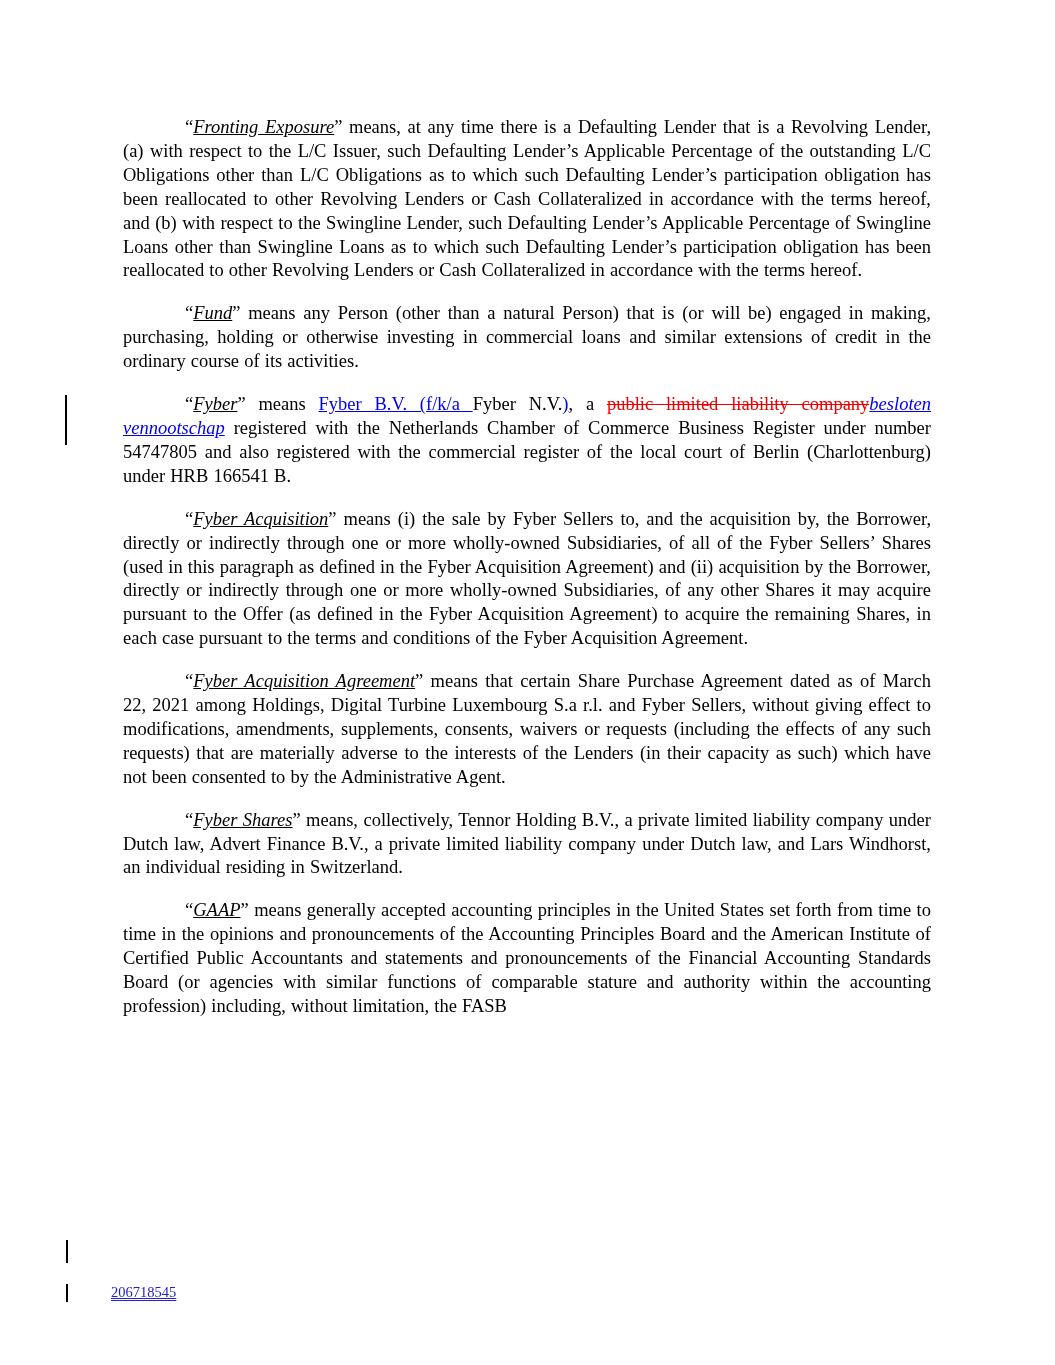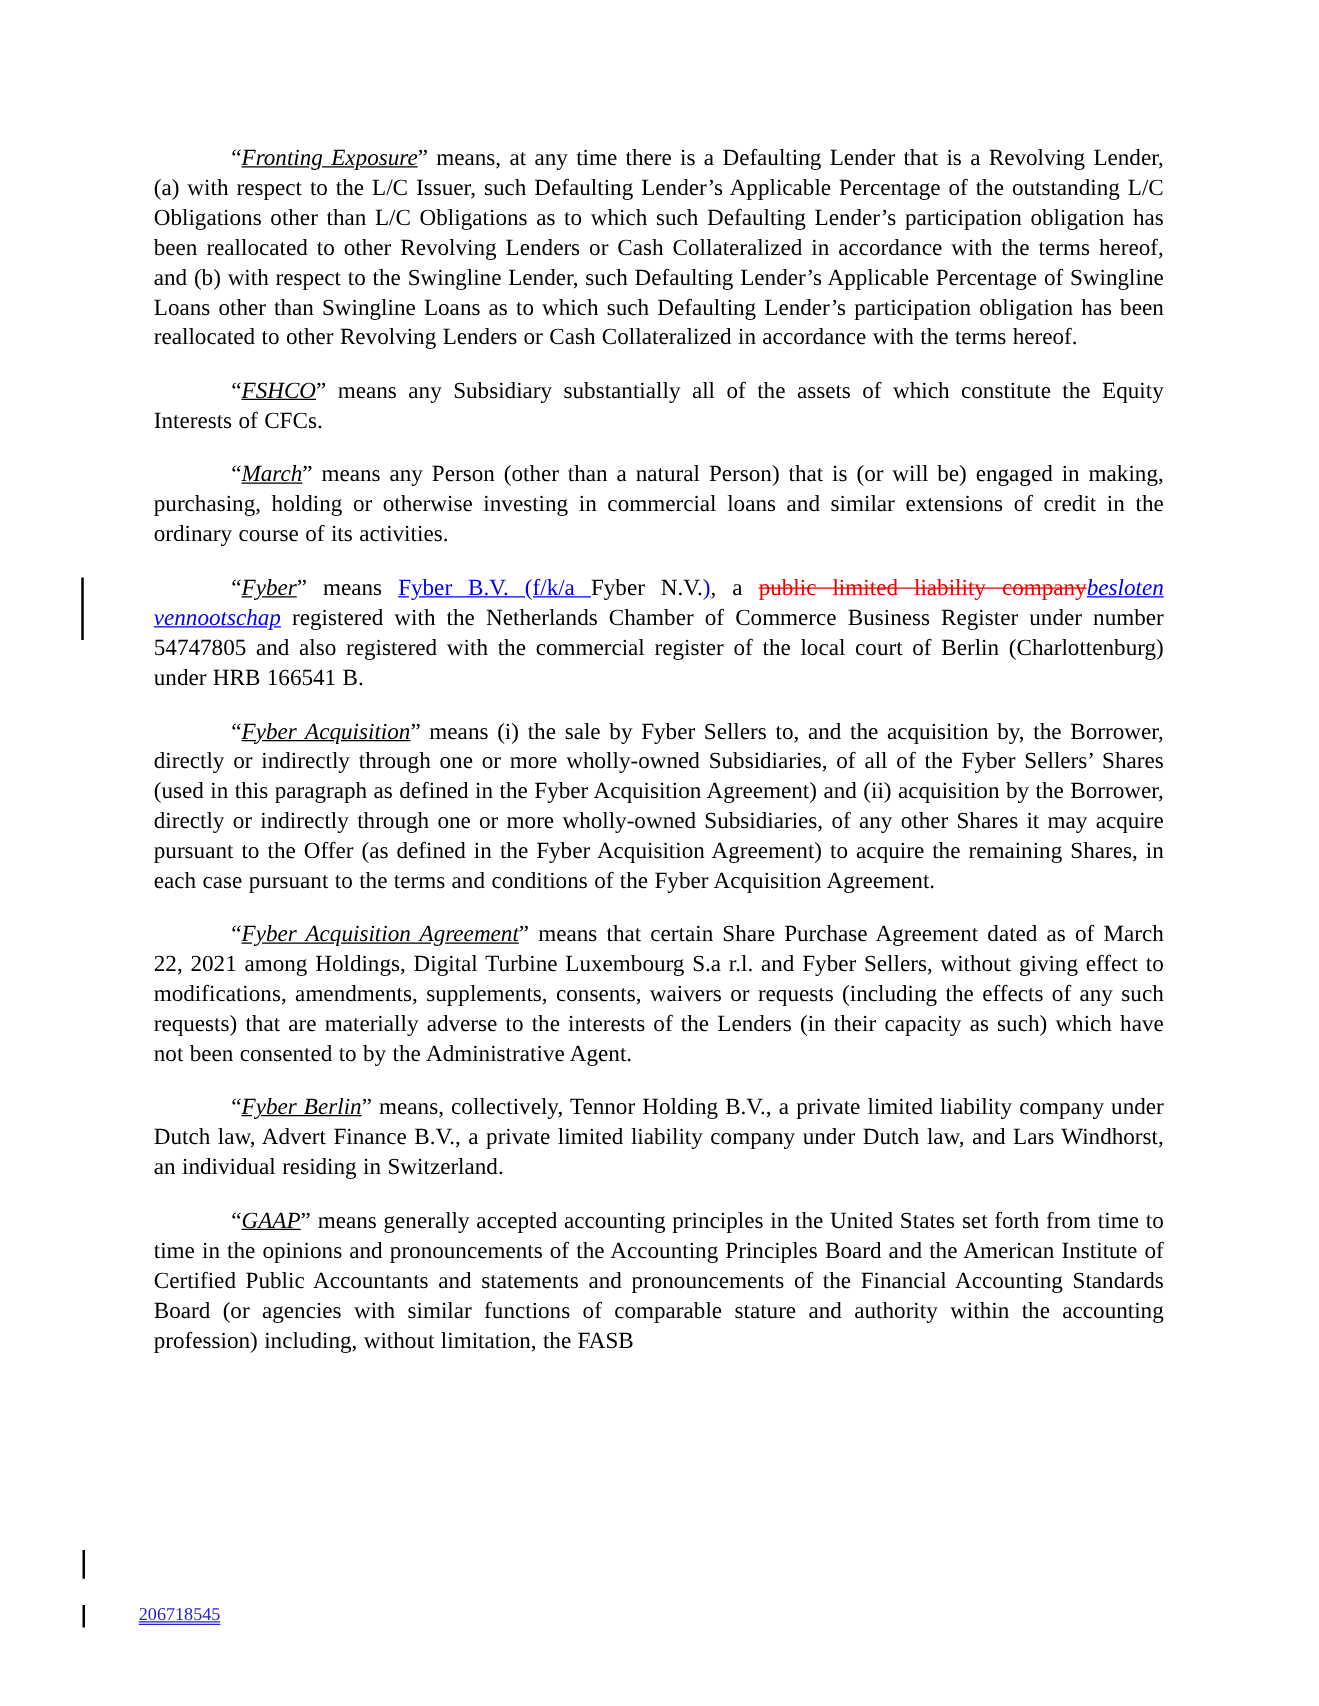--- a/index.html
+++ b/index.html
@@ -76,26 +76,25 @@
   .footer-change-bar-1 { top: 1240px; height: 23px; }
   .footer-change-bar-2 { top: 1284px; height: 18px; }
 </style>
 </head>
 <body>
 
 <div class="page">
 
   <div class="body-text">
       <p class="para"><span class="seg-plain">“</span><span class="seg-term">Fronting Exposure</span><span class="seg-plain">” means, at any time there is a Defaulting Lender that is a Revolving Lender, (a) with respect to the L/C Issuer, such Defaulting Lender’s Applicable Percentage of the outstanding L/C Obligations other than L/C Obligations as to which such Defaulting Lender’s participation obligation has been reallocated to other Revolving Lenders or Cash Collateralized in accordance with the terms hereof, and (b) with respect to the Swingline Lender, such Defaulting Lender’s Applicable Percentage of Swingline Loans other than Swingline Loans as to which such Defaulting Lender’s participation obligation has been reallocated to other Revolving Lenders or Cash Collateralized in accordance with the terms hereof.</span></p>
-      <p class="para"><span class="seg-plain">“</span><span class="seg-term">FSHCO</span><span class="seg-plain">” means any Subsidiary substantially all of the assets of which constitute the Equity Interests of CFCs.</span></p>
-      <p class="para"><span class="seg-plain">“</span><span class="seg-term">March</span><span class="seg-plain">” means any Person (other than a natural Person) that is (or will be) engaged in making, purchasing, holding or otherwise investing in commercial loans and similar extensions of credit in the ordinary course of its activities.</span></p>
+      <p class="para"><span class="seg-plain">“</span><span class="seg-term">Fund</span><span class="seg-plain">” means any Person (other than a natural Person) that is (or will be) engaged in making, purchasing, holding or otherwise investing in commercial loans and similar extensions of credit in the ordinary course of its activities.</span></p>
       <p class="para changed"><span class="seg-plain">“</span><span class="seg-term">Fyber</span><span class="seg-plain">” means </span><span class="seg-ins">Fyber B.V. (f/k/a </span><span class="seg-plain">Fyber N.V.</span><span class="seg-ins">)</span><span class="seg-plain">, a </span><span class="seg-del">public limited liability company</span><span class="seg-insit">besloten vennootschap</span><span class="seg-plain"> registered with the Netherlands Chamber of Commerce Business Register under number 54747805 and also registered with the commercial register of the local court of Berlin (Charlottenburg) under HRB 166541 B.</span></p>
       <p class="para"><span class="seg-plain">“</span><span class="seg-term">Fyber Acquisition</span><span class="seg-plain">” means (i) the sale by Fyber Sellers to, and the acquisition by, the Borrower, directly or indirectly through one or more wholly-owned Subsidiaries, of all of the Fyber Sellers’ Shares (used in this paragraph as defined in the Fyber Acquisition Agreement) and (ii) acquisition by the Borrower, directly or indirectly through one or more wholly-owned Subsidiaries, of any other Shares it may acquire pursuant to the Offer (as defined in the Fyber Acquisition Agreement) to acquire the remaining Shares, in each case pursuant to the terms and conditions of the Fyber Acquisition Agreement.</span></p>
       <p class="para"><span class="seg-plain">“</span><span class="seg-term">Fyber Acquisition Agreement</span><span class="seg-plain">” means that certain Share Purchase Agreement dated as of March 22, 2021 among Holdings, Digital Turbine Luxembourg S.a r.l. and Fyber Sellers, without giving effect to modifications, amendments, supplements, consents, waivers or requests (including the effects of any such requests) that are materially adverse to the interests of the Lenders (in their capacity as such) which have not been consented to by the Administrative Agent.</span></p>
-      <p class="para"><span class="seg-plain">“</span><span class="seg-term">Fyber Berlin</span><span class="seg-plain">” means, collectively, Tennor Holding B.V., a private limited liability company under Dutch law, Advert Finance B.V., a private limited liability company under Dutch law, and Lars Windhorst, an individual residing in Switzerland.</span></p>
+      <p class="para"><span class="seg-plain">“</span><span class="seg-term">Fyber Shares</span><span class="seg-plain">” means, collectively, Tennor Holding B.V., a private limited liability company under Dutch law, Advert Finance B.V., a private limited liability company under Dutch law, and Lars Windhorst, an individual residing in Switzerland.</span></p>
       <p class="para"><span class="seg-plain">“</span><span class="seg-term">GAAP</span><span class="seg-plain">” means generally accepted accounting principles in the United States set forth from time to time in the opinions and pronouncements of the Accounting Principles Board and the American Institute of Certified Public Accountants and statements and pronouncements of the Financial Accounting Standards Board (or agencies with similar functions of comparable stature and authority within the accounting profession) including, without limitation, the FASB</span></p>
     </div>
 
   <div class="footer-change-bar-1"></div>
   <div class="footer-change-bar-2"></div>
 
 
   <div class="doc-id">206718545</div>
 
 </div>

